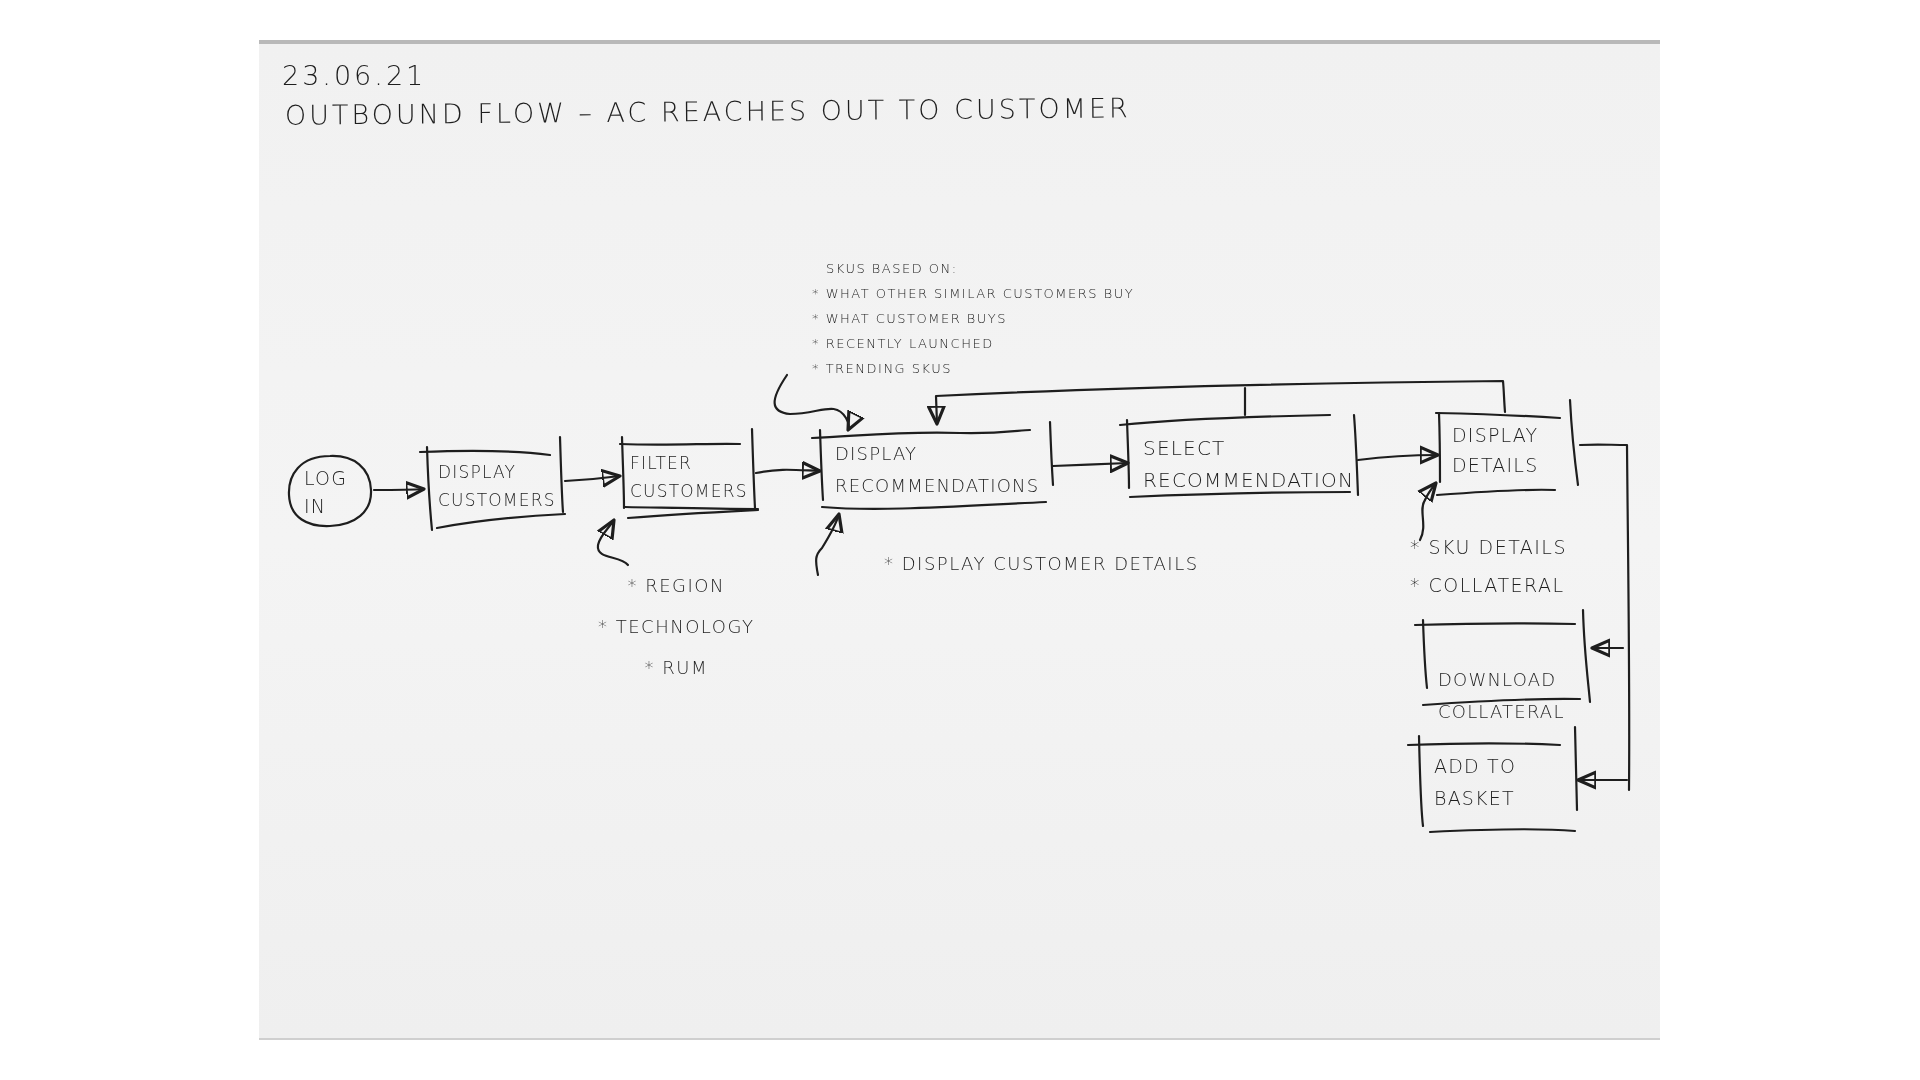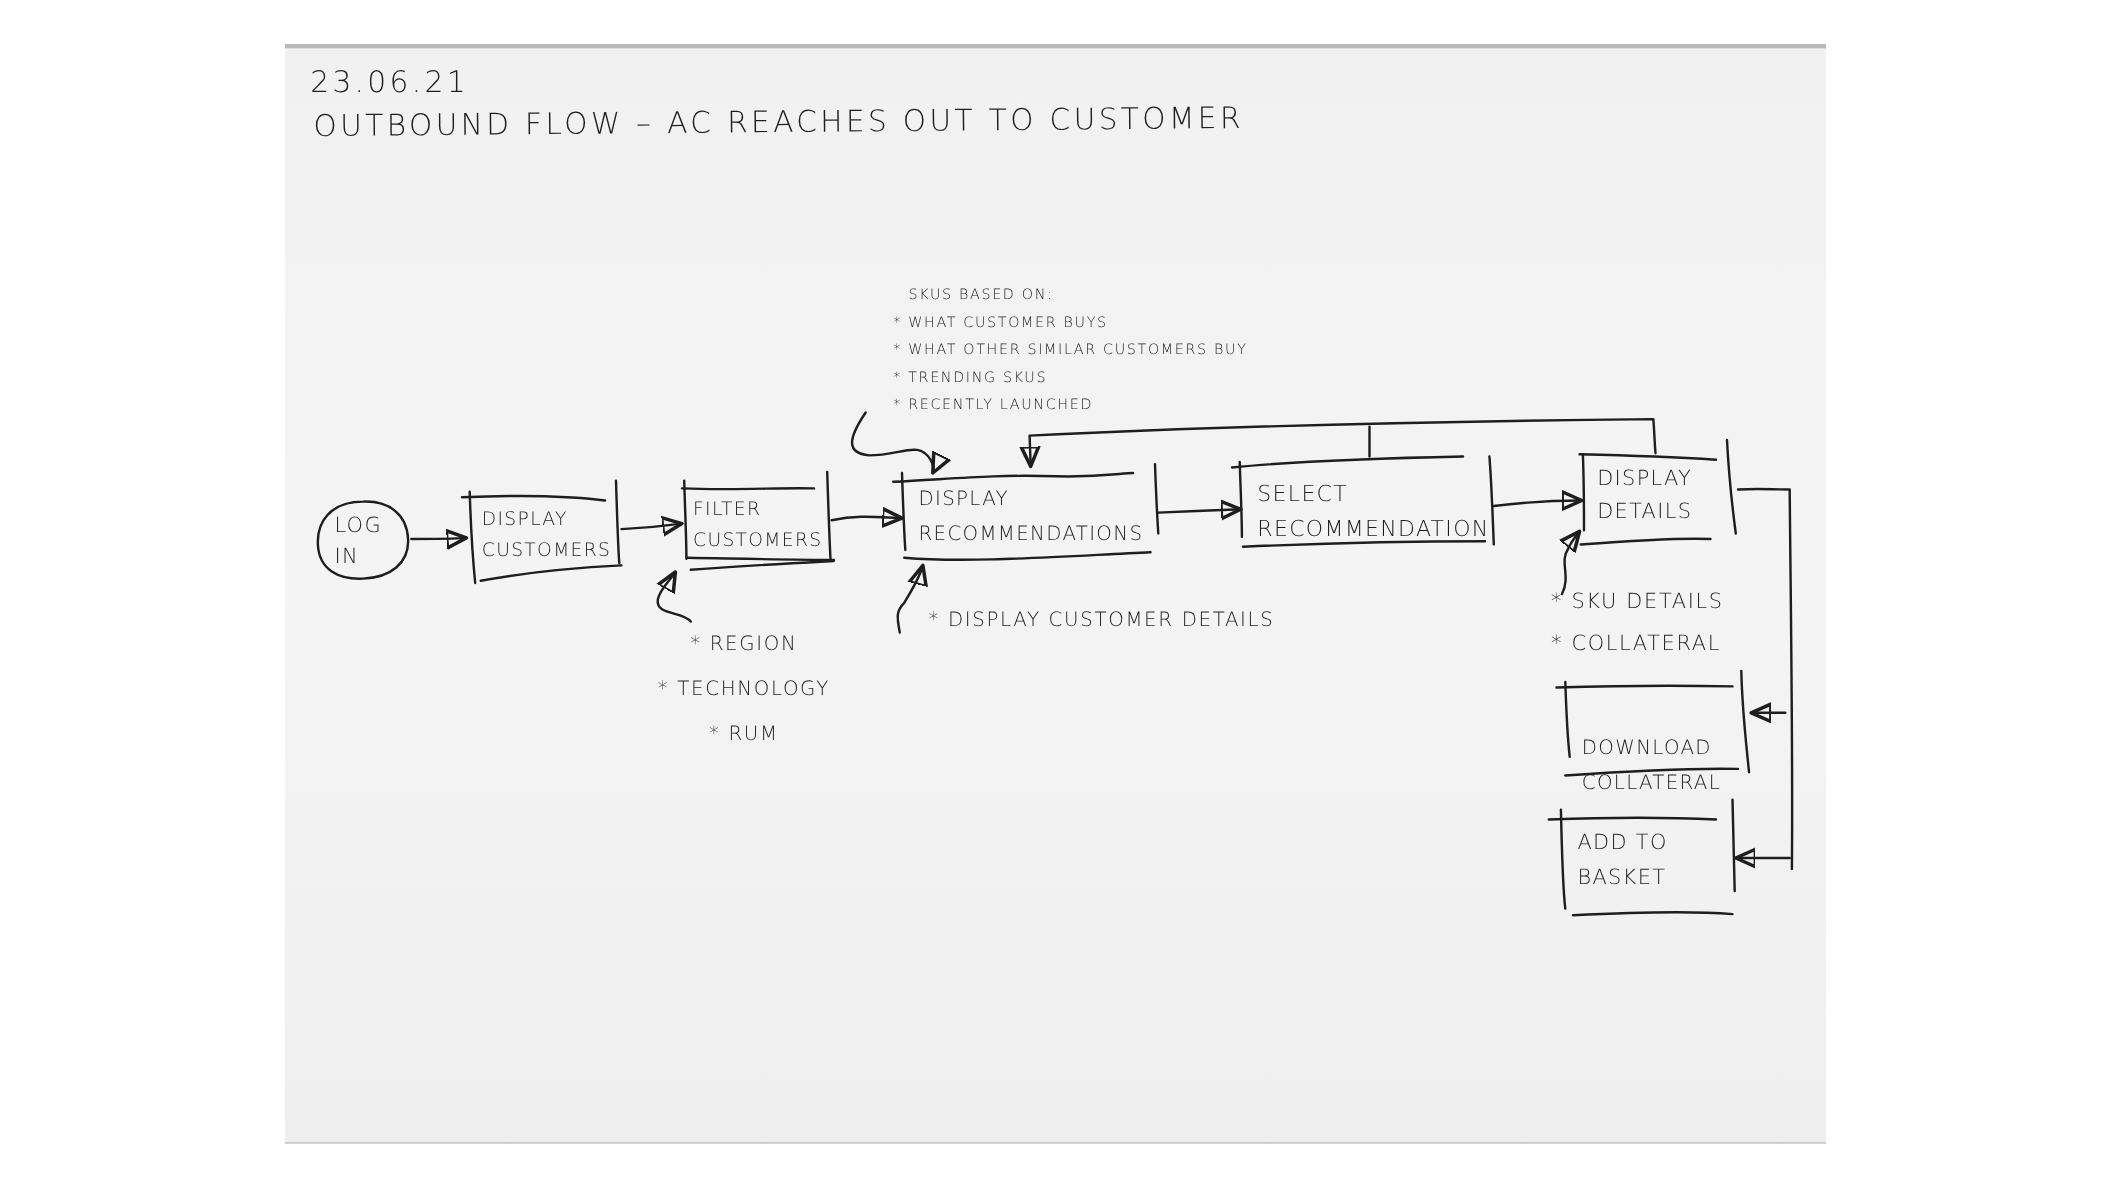--- a/index.html
+++ b/index.html
@@ -141,32 +141,32 @@
   <div>collateral</div>
 </div>
 
 <div class="hand box-label" style="left:1434px;top:750px;font-size:19px;line-height:32px;">
   <div>Add to</div>
   <div>basket</div>
 </div>
 
 <div class="hand note-sm" style="left:812px;top:256px;">
   <div style="padding-left:14px;">SKUs based on:</div>
+  <div>* What other similar customers buy</div>
   <div>* What customer buys</div>
-  <div>* What other similar customers buy</div>
+  <div>* Recently launched</div>
   <div>* Trending SKUs</div>
-  <div>* Recently launched</div>
 </div>
 
 <div class="hand note" style="left:598px;top:565px;line-height:41px;text-align:center;">
   <div>* Region</div>
   <div>* Technology</div>
   <div>* RUM</div>
 </div>
 
 <div class="hand note" style="left:838px;top:548px;line-height:32px;">
-  <div style="padding-left:6px;">* Display customer details</div>
+  <div style="padding-left:6px;margin-left:40px;">* Display customer details</div>
 </div>
 
 <div class="hand note" style="left:1410px;top:528px;line-height:38px;font-size:19px;">
   <div>* SKU details</div>
   <div>* Collateral</div>
 </div>
 
 </body></html>

